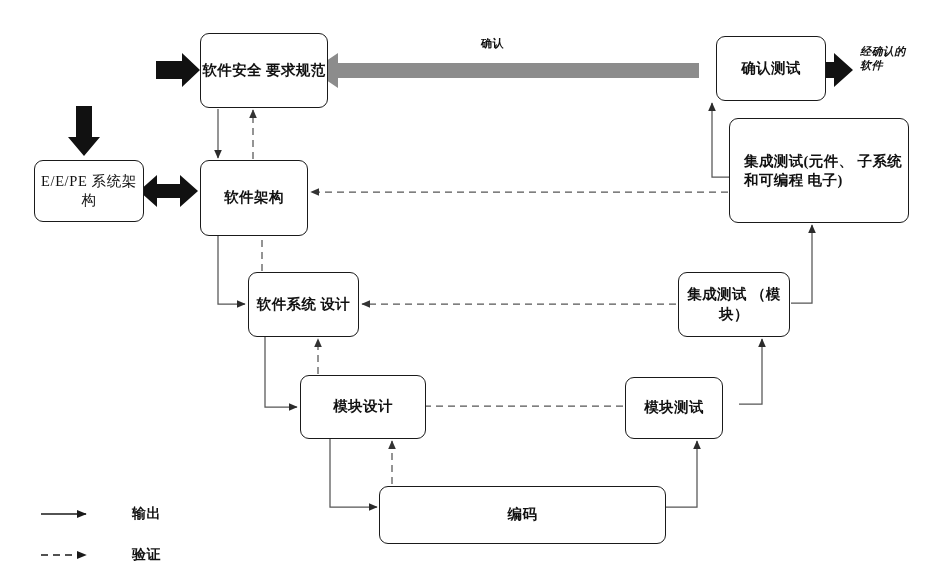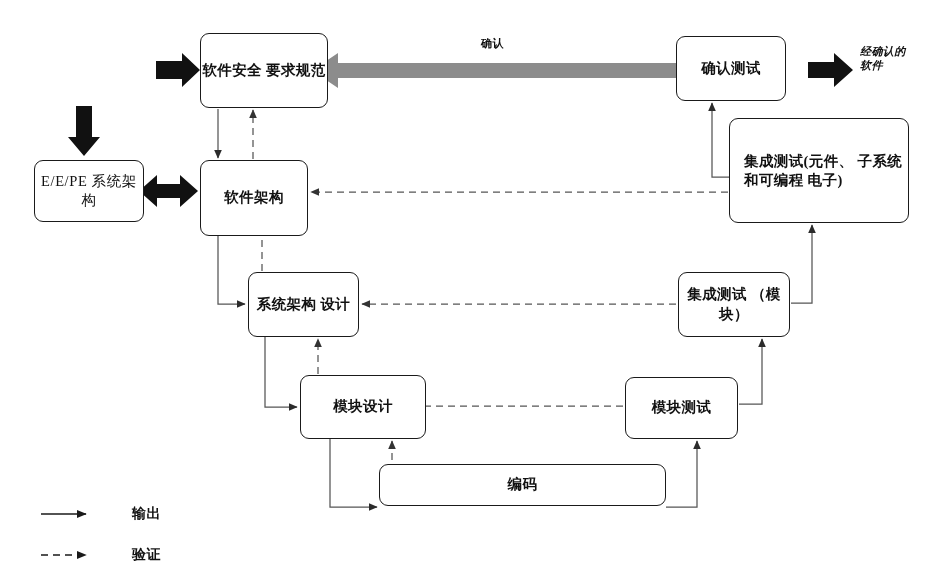--- a/index.html
+++ b/index.html
@@ -156,37 +156,37 @@
 
 
   <div class="node" style="left:200px; top:33px; width:128px; height:75px;">软件安全
 要求规范</div>
 
   <div class="node latin" style="left:34px; top:160px; width:110px; height:62px;">E/E/PE
 系统架构</div>
 
   <div class="node" style="left:200px; top:160px; width:108px; height:76px;">软件架构</div>
 
-  <div class="node" style="left:248px; top:272px; width:111px; height:65px;">系统架构
+  <div class="node" style="left:248px; top:272px; width:111px; height:65px;">软件系统
 设计</div>
 
   <div class="node" style="left:300px; top:375px; width:126px; height:64px;">模块设计</div>
 
-  <div class="node" style="left:379px; top:464px; width:287px; height:42px;">编码</div>
+  <div class="node" style="left:379px; top:486px; width:287px; height:58px;">编码</div>
 
-  <div class="node" style="left:625px; top:377px; width:113px; height:62px;">模块测试</div>
+  <div class="node" style="left:625px; top:377px; width:98px; height:62px;">模块测试</div>
 
   <div class="node" style="left:678px; top:272px; width:112px; height:65px;">集成测试
 （模块）</div>
 
   <div class="node leftalign" style="left:729px; top:118px; width:180px; height:105px;">集成测试(元件、
 子系统和可编程
 电子)</div>
 
-  <div class="node" style="left:676px; top:36px; width:110px; height:65px;">确认测试</div>
+  <div class="node" style="left:716px; top:36px; width:110px; height:65px;">确认测试</div>
 
   <div class="free-label" style="left:481px; top:36px;">确认</div>
 
   <div class="free-label" style="left:860px; top:44px;font-style:italic;">经确认的
 软件</div>
 
   <div class="legend-label" style="left:100px; top:505px;">输出</div>
 
   <div class="legend-label" style="left:100px; top:546px;">验证</div>
 

